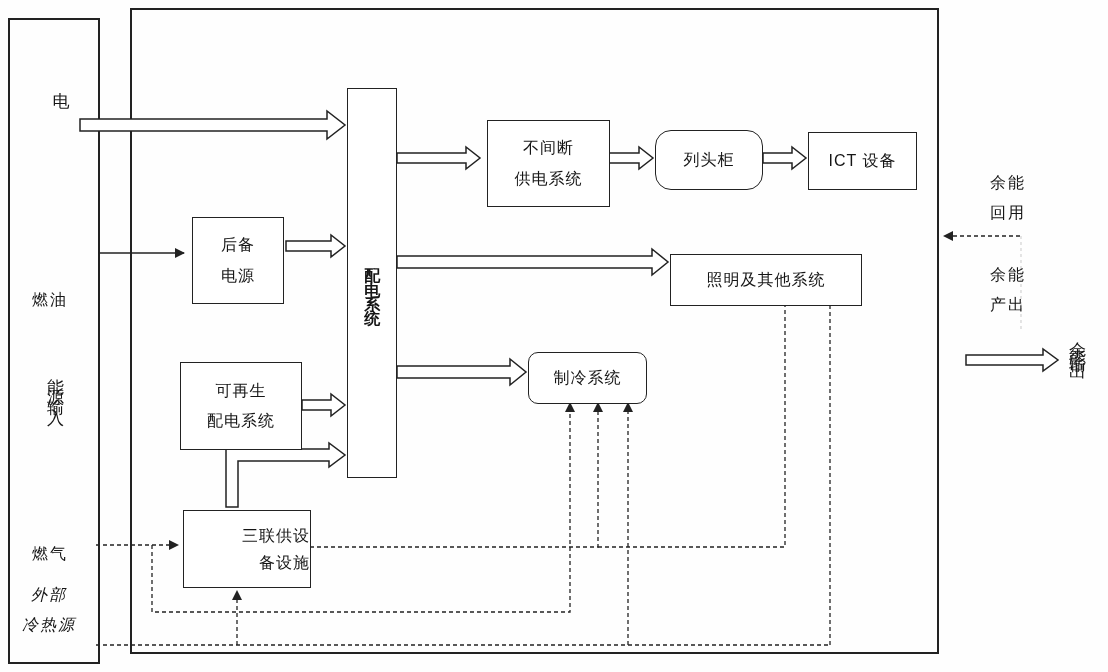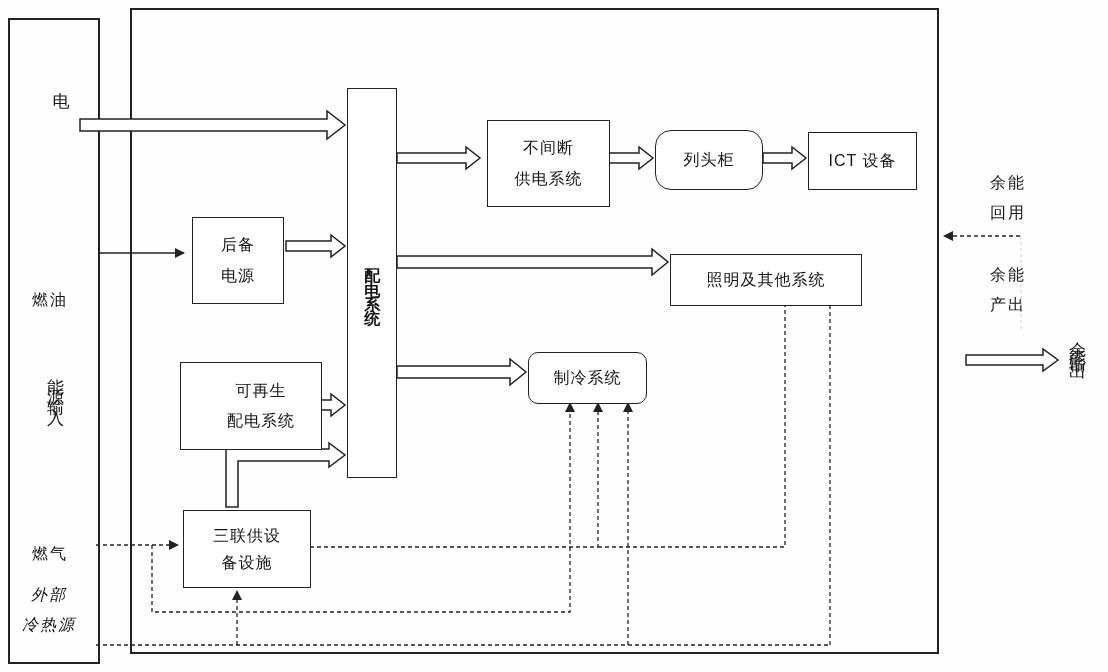--- a/index.html
+++ b/index.html
@@ -71,26 +71,26 @@
     <div>冷热源</div>
   </div>
 
   <div class="box vtext vspace-lg" style="left:347px; top:88px; width:48px; height:388px; font-weight:bold;">配电系统</div>
 
   <div class="box" style="left:192px; top:205px; width:90px; height:85px;margin-top:12px;">
     <div>后备</div>
     <div>电源</div>
   </div>
 
-  <div class="box" style="left:180px; top:362px; width:120px; height:86px;padding-left:20px;">
+  <div class="box" style="left:180px; top:362px; width:120px; height:86px;">
     <div>可再生</div>
     <div>配电系统</div>
   </div>
 
-  <div class="box" style="left:183px; top:510px; width:126px; height:76px; line-height:1.7;">
+  <div class="box" style="left:183px; top:510px; width:126px; height:76px; line-height:1.7;align-items:flex-end;">
     <div>三联供设</div>
     <div>备设施</div>
   </div>
 
   <div class="box" style="left:487px; top:120px; width:121px; height:85px;">
     <div>不间断</div>
     <div>供电系统</div>
   </div>
 
   <div class="box" style="left:655px; top:130px; width:106px; height:58px;border-radius:16px;">列头柜</div>

